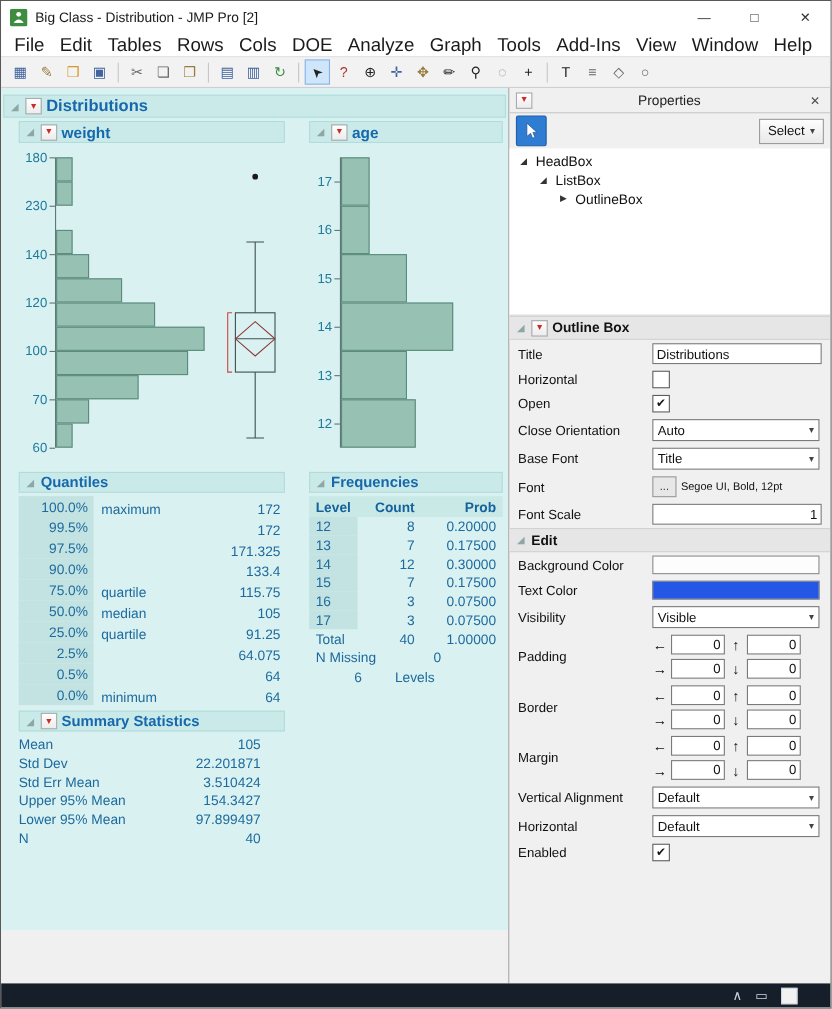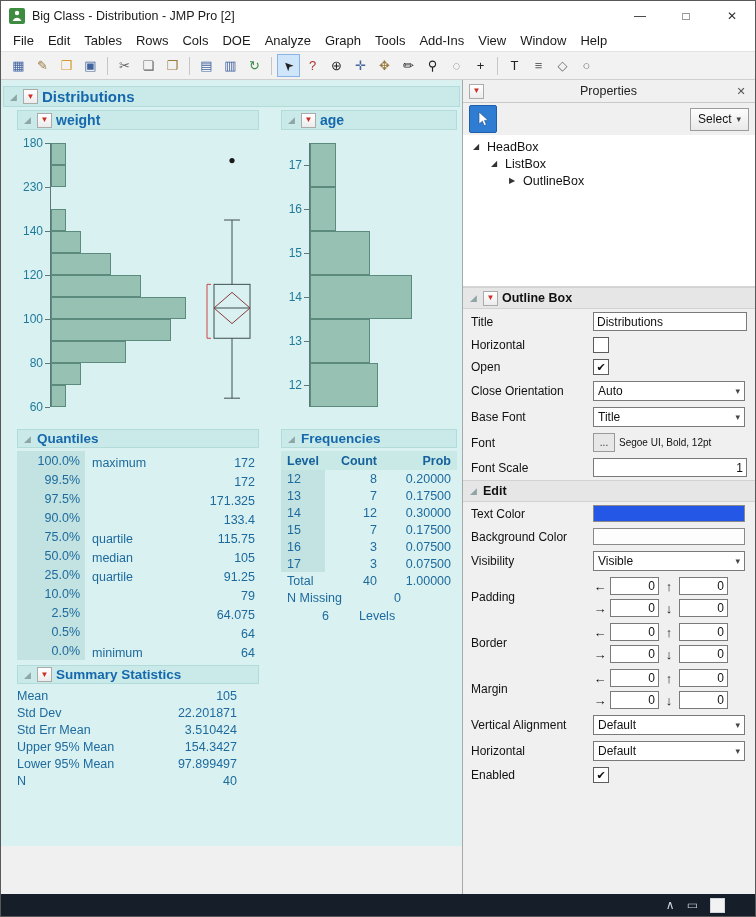--- a/index.html
+++ b/index.html
@@ -7,21 +7,21 @@
 
   
   .titlebar{height:29px;flex:0 0 29px;display:flex;align-items:center;background:#fff;}
   .app-icon{width:16px;height:16px;margin-left:8px;display:flex;}
   .title-text{font-size:12.5px;color:#1a1a1a;margin-left:7px;}
   .win-btns{margin-left:auto;display:flex;height:100%;}
   .win-btn{width:46px;display:flex;align-items:center;justify-content:center;font-size:12px;color:#333;cursor:default;}
 
   
   .menubar{height:21px;flex:0 0 21px;display:flex;align-items:center;background:#fff;padding-left:5px;}
-  .menu-item{font-size:13px;color:#1a1a1a;padding:2px 7px;}
+  .menu-item{font-size:17px;color:#1a1a1a;padding:2px 7px;}
 
   
   .toolbar{height:27px;flex:0 0 27px;background:#f2f2f2;border-top:1px solid #e2e2e2;border-bottom:1px solid #cfcfcf;display:flex;align-items:center;padding-left:6px;gap:1px;}
   .tb{width:21px;height:21px;display:flex;align-items:center;justify-content:center;font-size:13px;border:1px solid transparent;}
   .tb-sep{width:1px;height:18px;background:#c6c6c6;margin:0 4px;}
   .tb.sel{background:#cfe6fa;border:1px solid #8ab4e8;}
   .tc-blue{color:#41639e;} .tc-tan{color:#9a7b3f;} .tc-yellow{color:#d49a2e;}
   .tc-gray{color:#666;} .tc-green{color:#3f8a46;} .tc-red{color:#b03030;} .tc-dark{color:#222;}
   .rot225{transform:rotate(225deg);font-size:12px;}
 
@@ -215,21 +215,21 @@
                   <div class="tick-label" style="top:-7px">180</div>
                   <div class="tick-mark" style="top:0px"></div>
                   <div class="tick-label" style="top:37px">230</div>
                   <div class="tick-mark" style="top:44px"></div>
                   <div class="tick-label" style="top:81px">140</div>
                   <div class="tick-mark" style="top:88px"></div>
                   <div class="tick-label" style="top:125px">120</div>
                   <div class="tick-mark" style="top:132px"></div>
                   <div class="tick-label" style="top:169px">100</div>
                   <div class="tick-mark" style="top:176px"></div>
-                  <div class="tick-label" style="top:213.00000000000003px">80</div>
+                  <div class="tick-label" style="top:213.00000000000003px">70</div>
                   <div class="tick-mark" style="top:220.00000000000003px"></div>
                   <div class="tick-label" style="top:257px">60</div>
                   <div class="tick-mark" style="top:264px"></div>
                 </div>
               <div class="plot" id="w-plot" style="width:148px">
                   <div class="hbar" style="top:0px;height:22px;width:15px"></div>
                   <div class="hbar" style="top:22px;height:22px;width:15px"></div>
                   <div class="hbar" style="top:66px;height:22px;width:15px"></div>
                   <div class="hbar" style="top:88px;height:22px;width:30px"></div>
                   <div class="hbar" style="top:110px;height:22px;width:60px"></div>
@@ -286,25 +286,20 @@
                 </div>
               <div class="q-row">
                   <span class="q-pct">50.0%</span>
                   <span class="q-label">median</span>
                   <span class="q-val">105</span>
                 </div>
               <div class="q-row">
                   <span class="q-pct">25.0%</span>
                   <span class="q-label">quartile</span>
                   <span class="q-val">91.25</span>
-                </div>
-              <div class="q-row">
-                  <span class="q-pct">10.0%</span>
-                  <span class="q-label"></span>
-                  <span class="q-val">79</span>
                 </div>
               <div class="q-row">
                   <span class="q-pct">2.5%</span>
                   <span class="q-label"></span>
                   <span class="q-val">64.075</span>
                 </div>
               <div class="q-row">
                   <span class="q-pct">0.5%</span>
                   <span class="q-label"></span>
                   <span class="q-val">64</span>
@@ -544,29 +539,29 @@
             <span class="txt-input right">1</span>
           </span>
       </div>
 
       <div class="sec-header">
         <span class="disc">◢</span>
         <span class="sec-title">Edit</span>
       </div>
 
       <div class="prow">
+        <span class="plabel">Background Color</span>
+        <span class="pctrl">
+            <span class="swatch"></span>
+          </span>
+      </div>
+      <div class="prow">
         <span class="plabel">Text Color</span>
         <span class="pctrl">
             <span class="swatch" style="background: rgb(36, 87, 230);"></span>
-          </span>
-      </div>
-      <div class="prow">
-        <span class="plabel">Background Color</span>
-        <span class="pctrl">
-            <span class="swatch"></span>
           </span>
       </div>
       <div class="prow">
         <span class="plabel">Visibility</span>
         <span class="pctrl">
             <span class="selectbox">
               <span>Visible</span>
               <span class="chev">▾</span>
             </span>
           </span>

